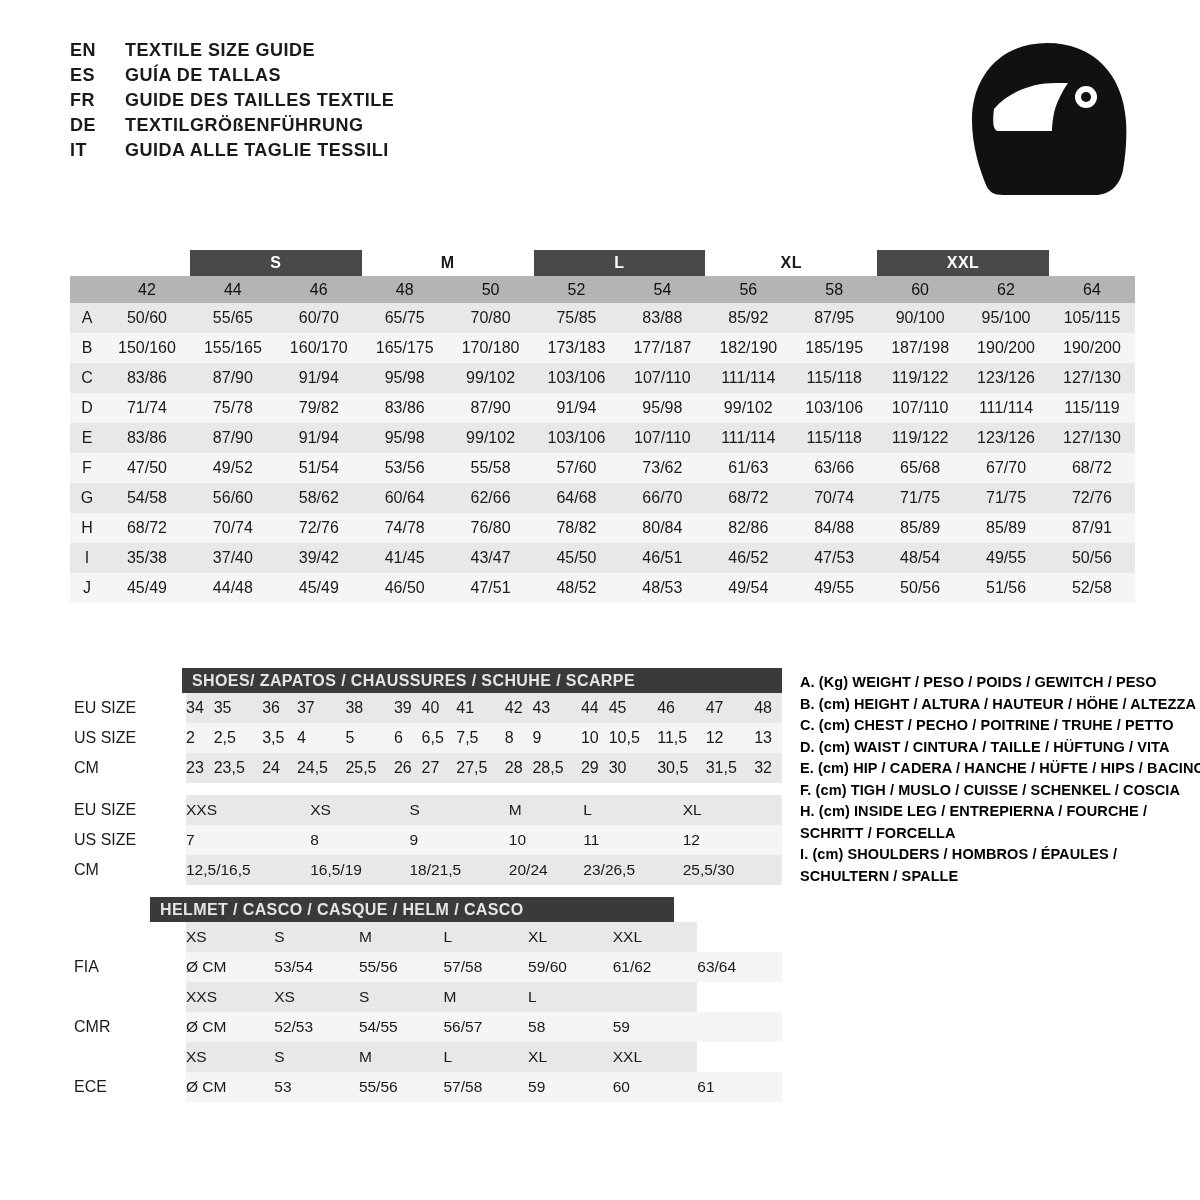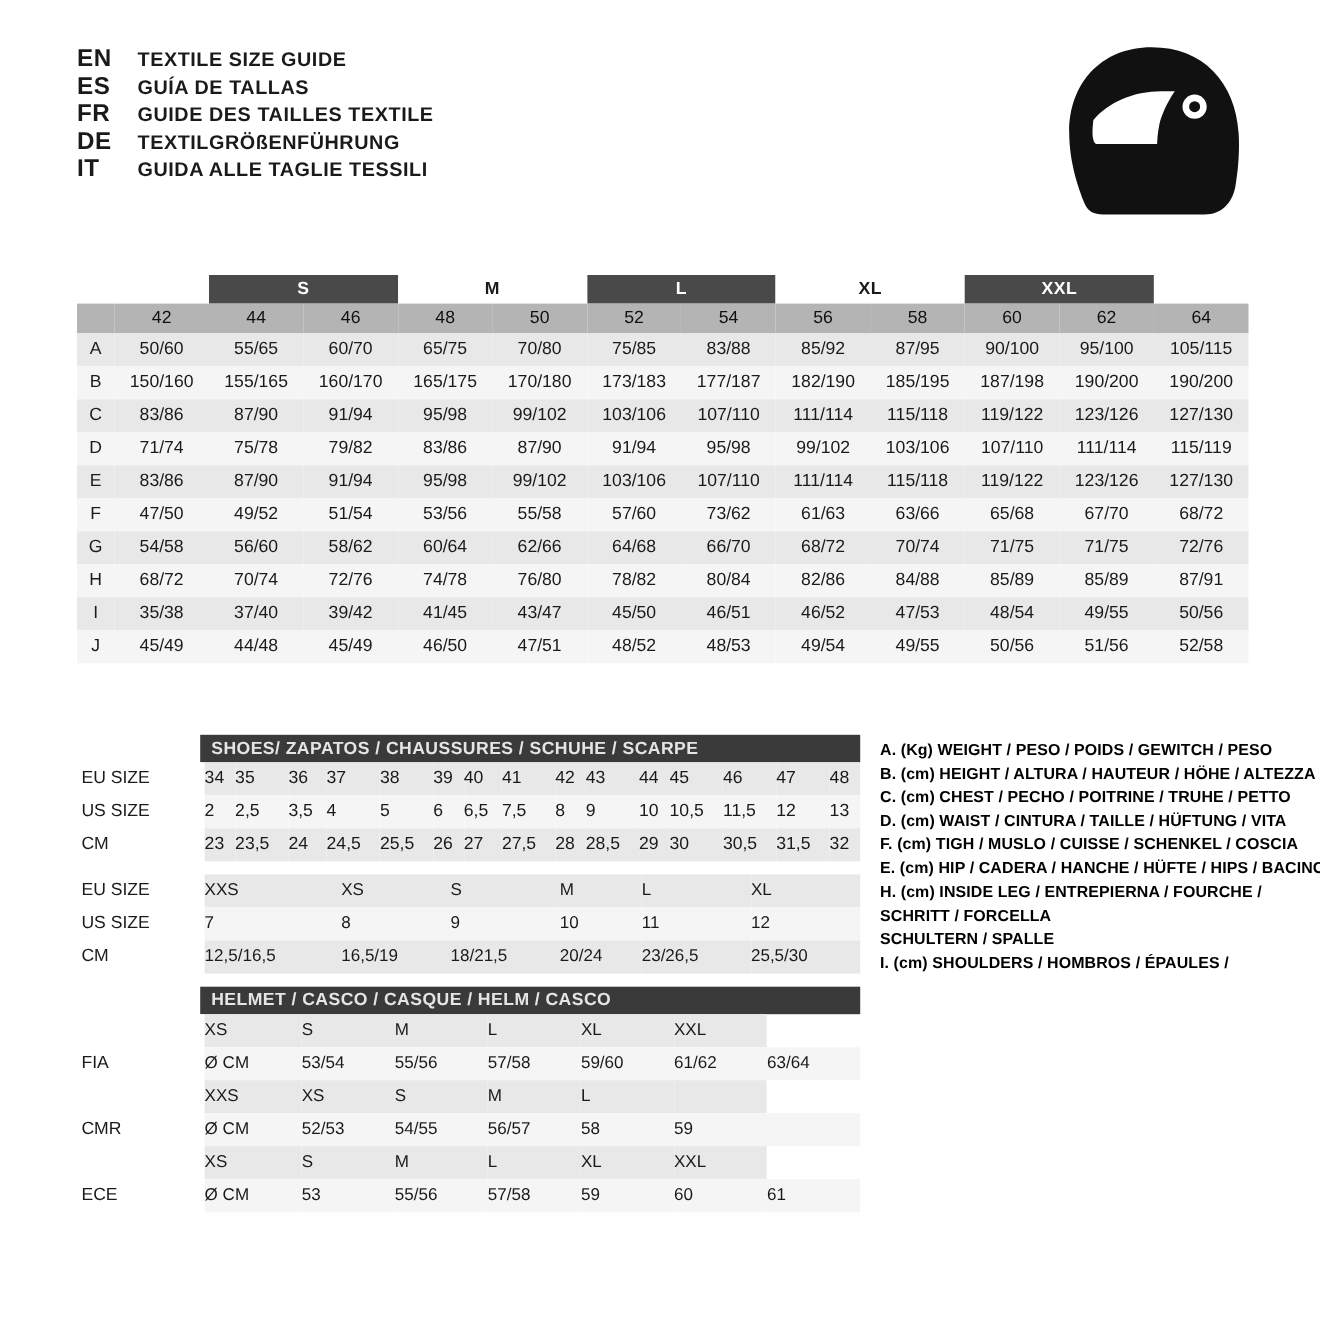--- a/index.html
+++ b/index.html
@@ -23,21 +23,21 @@
     top: 40px;
     width: 640px;
   }
   .hdr-row {
     display: flex;
     align-items: baseline;
     height: 25px;
   }
   .hdr-lang {
     width: 55px;
-    font-size: 22px;
+    font-size: 18px;
     font-weight: bold;
     letter-spacing: 0.5px;
   }
   .hdr-text {
     font-size: 18px;
     font-weight: bold;
     letter-spacing: 0.5px;
   }
 
   
@@ -472,21 +472,21 @@
           <td>23/26,5</td>
           <td>25,5/30</td>
         </tr>
       </tbody>
     </table>
   </div>
 
   <div class="spacer-12"></div>
 
   <div class="sub-block" style="width:712px;">
-    <div class="band" style="margin-left:112px;width:600px;">HELMET / CASCO / CASQUE / HELM / CASCO</div>
+    <div class="band" style="margin-left:80px;width:524px;">HELMET / CASCO / CASQUE / HELM / CASCO</div>
     <table class="ltable">
       <tbody>
 
         <tr class="sh">
           <td class="lbl"></td>
           <td>XS</td>
           <td>S</td>
           <td>M</td>
           <td>L</td>
           <td>XL</td>
@@ -545,19 +545,19 @@
       </tbody>
     </table>
   </div>
 </div>
 
 <div class="legend">
   <div>A. (Kg) WEIGHT / PESO / POIDS / GEWITCH / PESO</div>
   <div>B. (cm) HEIGHT / ALTURA / HAUTEUR / HÖHE / ALTEZZA</div>
   <div>C. (cm) CHEST / PECHO / POITRINE / TRUHE / PETTO</div>
   <div>D. (cm) WAIST / CINTURA / TAILLE / HÜFTUNG / VITA</div>
+  <div>E. (cm) HIP / CADERA / HANCHE / HÜFTE / HIPS / BACINO</div>
   <div>F. (cm) TIGH / MUSLO / CUISSE / SCHENKEL / COSCIA</div>
-  <div>E. (cm) HIP / CADERA / HANCHE / HÜFTE / HIPS / BACINO</div>
   <div>H. (cm) INSIDE LEG / ENTREPIERNA / FOURCHE /</div>
   <div>SCHRITT / FORCELLA</div>
+  <div>I. (cm) SHOULDERS / HOMBROS / ÉPAULES /</div>
   <div>SCHULTERN / SPALLE</div>
-  <div>I. (cm) SHOULDERS / HOMBROS / ÉPAULES /</div>
 </div>
 
 </body></html>

